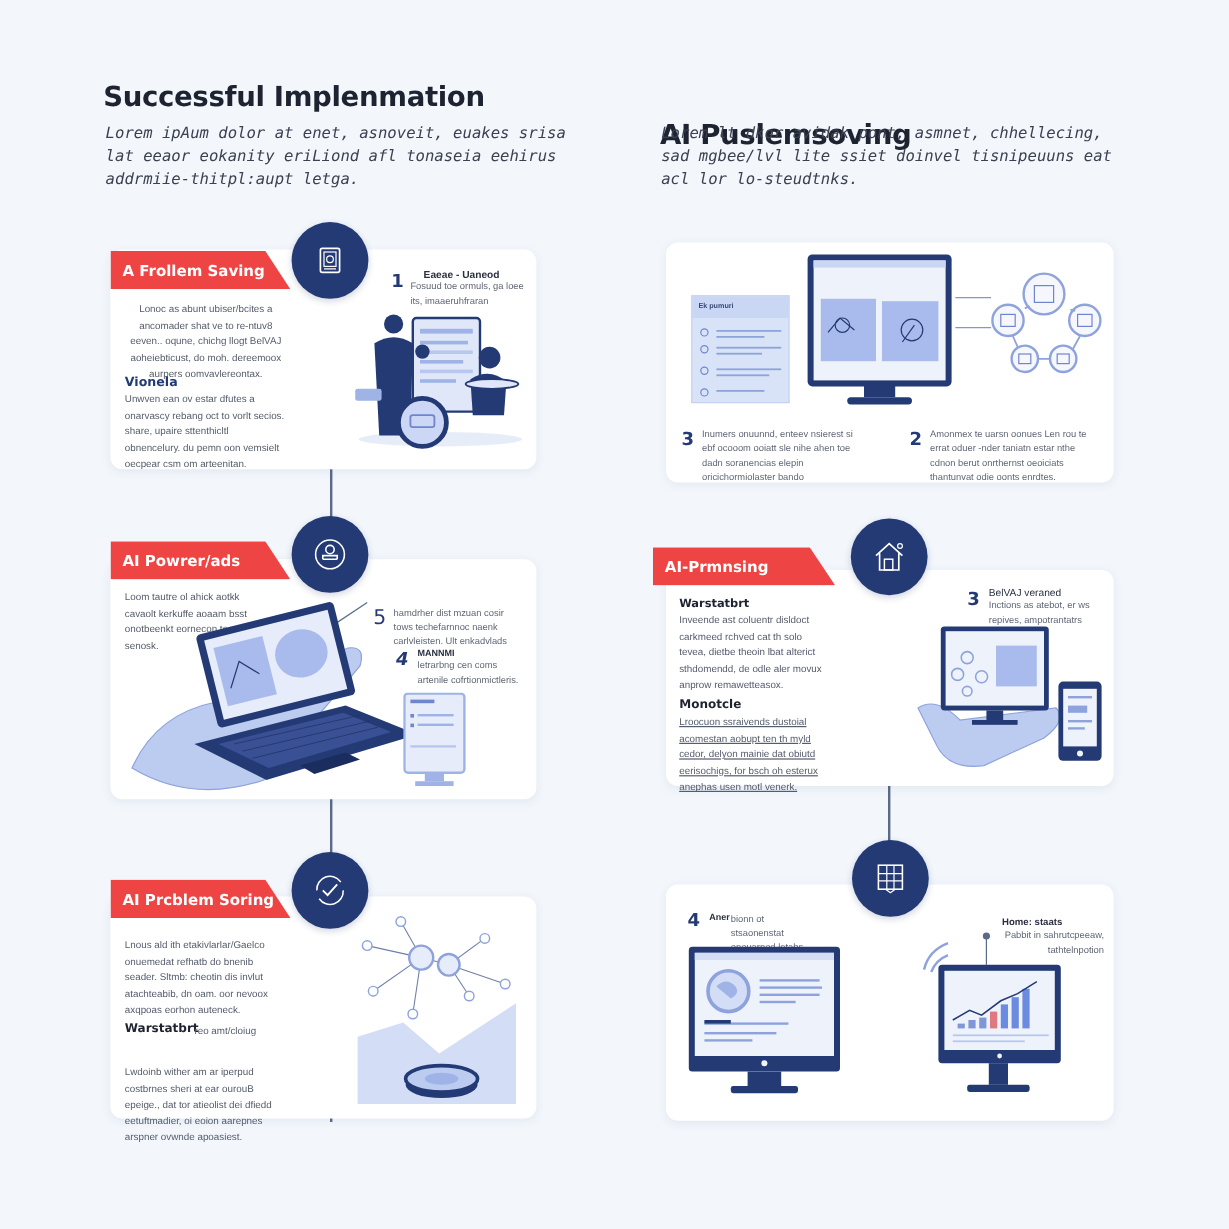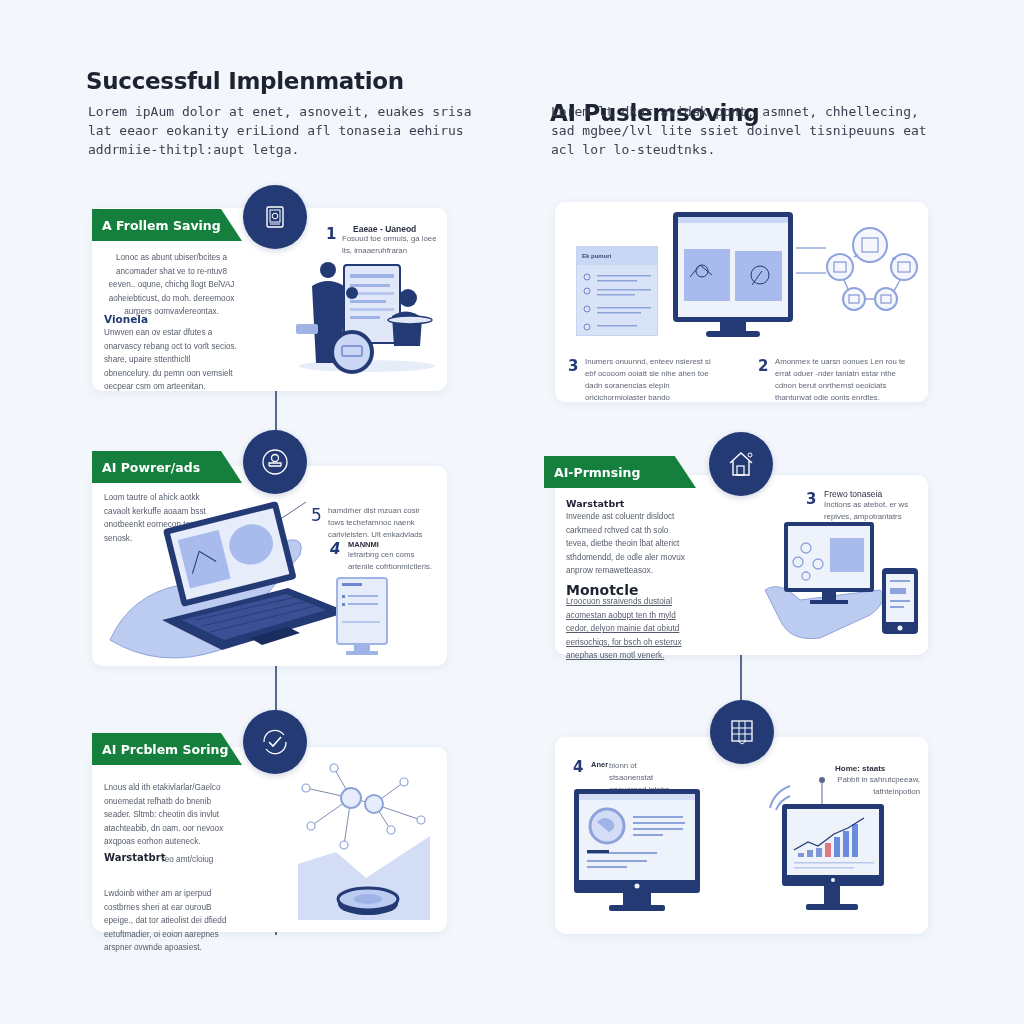--- a/index.html
+++ b/index.html
@@ -1,22 +1,22 @@
 <!DOCTYPE html>
 <html><head>
 <meta charset="utf-8">
 <style>
   * { box-sizing: border-box; margin: 0; padding: 0; }
   html, body { width: 1024px; height: 1024px; overflow: hidden; }
   body { background: #f3f7fc; font-family: "Liberation Sans", sans-serif; color: #1f2430; position: relative; }
   .abs { position: absolute; }
   .col-title { font-family: "DejaVu Sans", sans-serif; font-weight: bold; font-size: 23px; color: #1d2330; letter-spacing: -0.3px; }
-  .col-intro { font-family: "DejaVu Sans Mono", monospace; font-size: 13px; line-height: 19px; color: #3b4150; }
+  .col-intro { font-family: "DejaVu Sans Mono", monospace; font-size: 13px; line-height: 19px; color: #3b4150; font-style: italic; }
   .card { background: #ffffff; border-radius: 10px; box-shadow: 0 2px 8px rgba(40,60,110,0.08); }
-  .ribbon { background: #15803d; color: #fff; font-family: "DejaVu Sans", sans-serif; font-weight: bold; font-size: 12.5px; height: 32px; display: flex; align-items: center; padding-left: 10px; clip-path: polygon(0 0, 86% 0, 100% 100%, 0 100%); }
+  .ribbon { background: #ef4444; color: #fff; font-family: "DejaVu Sans", sans-serif; font-weight: bold; font-size: 12.5px; height: 32px; display: flex; align-items: center; padding-left: 10px; clip-path: polygon(0 0, 86% 0, 100% 100%, 0 100%); }
   .node { width: 64px; height: 64px; border-radius: 50%; background: #243a75; display: flex; align-items: center; justify-content: center; box-shadow: 0 2px 6px rgba(20,40,90,0.2); }
   .vline { width: 1.5px; background: #5a6a8a; }
   .para { font-size: 8.2px; line-height: 13.6px; color: #555c6b; }
   .sub { font-family: "DejaVu Sans", sans-serif; font-weight: bold; font-size: 10.5px; color: #243a75; }
   .num { font-family: "DejaVu Sans", sans-serif; font-weight: bold; font-size: 15px; color: #243a75; }
   .step-title { font-size: 8.5px; font-weight: bold; color: #2b3040; }
   .step-text { font-size: 7.8px; line-height: 12px; color: #5f6675; }
   svg { display: block; }
 </style>
 </head>
@@ -247,24 +247,24 @@
 <div class="abs ribbon" style="left:544px; top:456px; width:152px;">AI-Prmnsing</div>
 <div class="abs node" style="left:709px; top:432px;">
   <svg width="30" height="30" viewBox="0 0 30 30">
       <path d="M4 14 L15 4 L26 14 M7 12 L7 26 L23 26 L23 12" fill="none" stroke="#fff" stroke-width="1.4"></path>
       <rect x="11" y="17" width="7" height="9" fill="none" stroke="#fff" stroke-width="1.2"></rect>
       <circle cx="24" cy="6" r="2" fill="none" stroke="#fff"></circle>
     </svg>
 </div>
 <div class="abs sub" style="left:566px; top:498px; font-size:9.5px; color:#1d2330;">Warstatbrt</div>
 <div class="abs para" style="left:566px; top:510px; width:125px;">Inveende ast coluentr disldoct carkmeed rchved cat th solo tevea, dietbe theoin lbat alterict sthdomendd, de odle aler movux anprow remawetteasox.</div>
-<div class="abs sub" style="left:566px; top:582px; font-size:14px; color:#1d2330;">Monotcle</div>
+<div class="abs sub" style="left:566px; top:582px; font-size:10px; color:#1d2330;">Monotcle</div>
 <div class="abs para" style="left:566px; top:595px; width:125px;text-decoration:underline;">Lroocuon ssraivends dustoial acomestan aobupt ten th myld cedor, delyon mainie dat obiutd eerisochigs, for bsch oh esterux anephas usen motl venerk.</div>
 <div class="abs num" style="left:806px; top:490px;">3</div>
-<div class="abs step-title" style="left:824px; top:489px; font-weight:normal;">Frewo tonaseia</div>
+<div class="abs step-title" style="left:824px; top:489px; font-weight:normal;">BelVAJ veraned</div>
 <div class="abs step-text" style="left:824px; top:499px; width:95px;">Inctions as atebot, er ws repives, ampotrantatrs</div>
 <div class="abs" style="left:760px; top:520px;">
   <svg width="165" height="130" viewBox="0 0 165 130">
     <path d="M5 70 Q20 60 40 80 L120 70 Q130 80 110 95 L60 118 Q30 122 20 100 Z" fill="#bccbf0" stroke="#8ea3dc" stroke-width="1"></path>
     <rect x="24" y="2" width="90" height="70" rx="3" fill="#243a75"></rect>
     <rect x="28" y="6" width="82" height="62" fill="#eef2fb"></rect>
     <rect x="70" y="18" width="34" height="34" fill="#a9bbec"></rect>
     <g fill="none" stroke="#8ea3dc" stroke-width="1.3">
         <circle cx="46" cy="28" r="5"></circle>
         <circle cx="38" cy="42" r="5"></circle>

